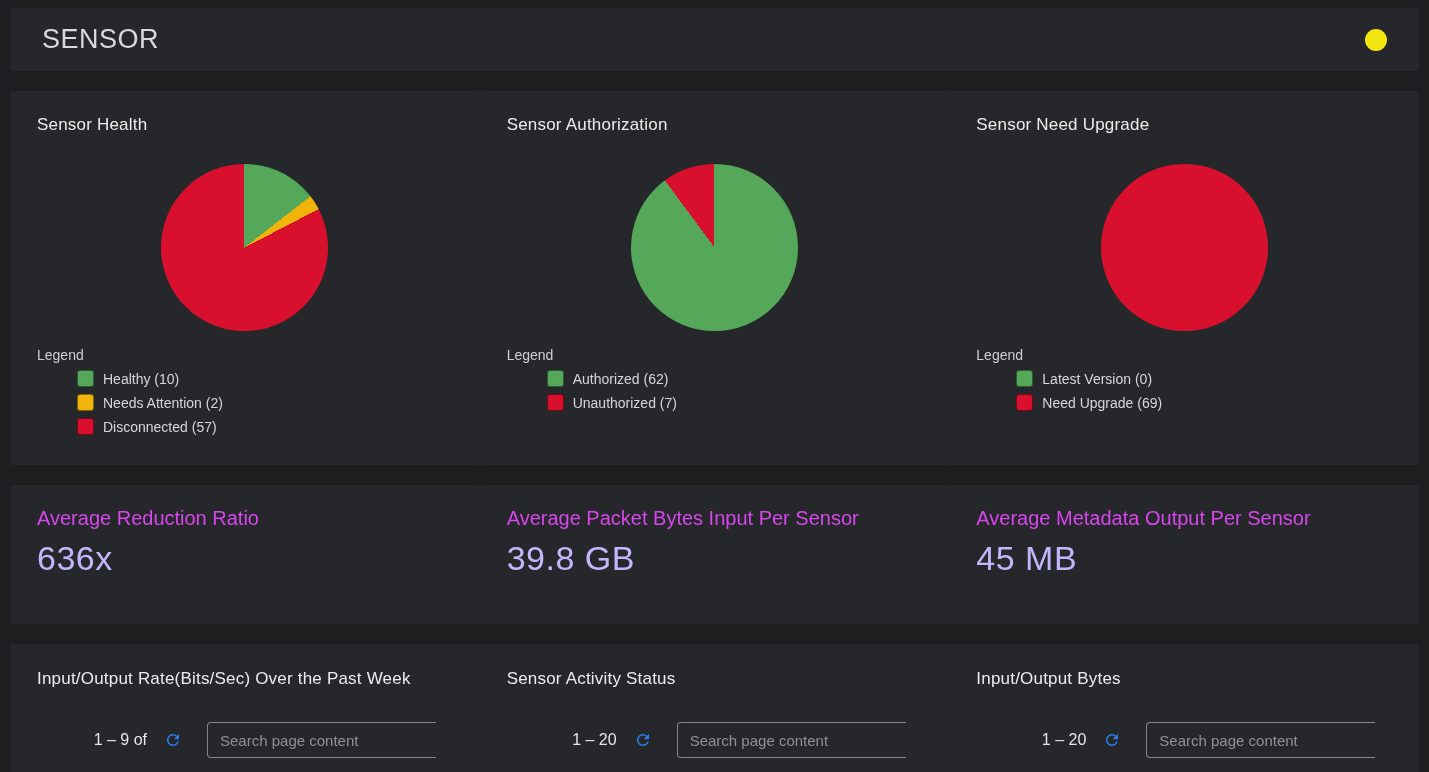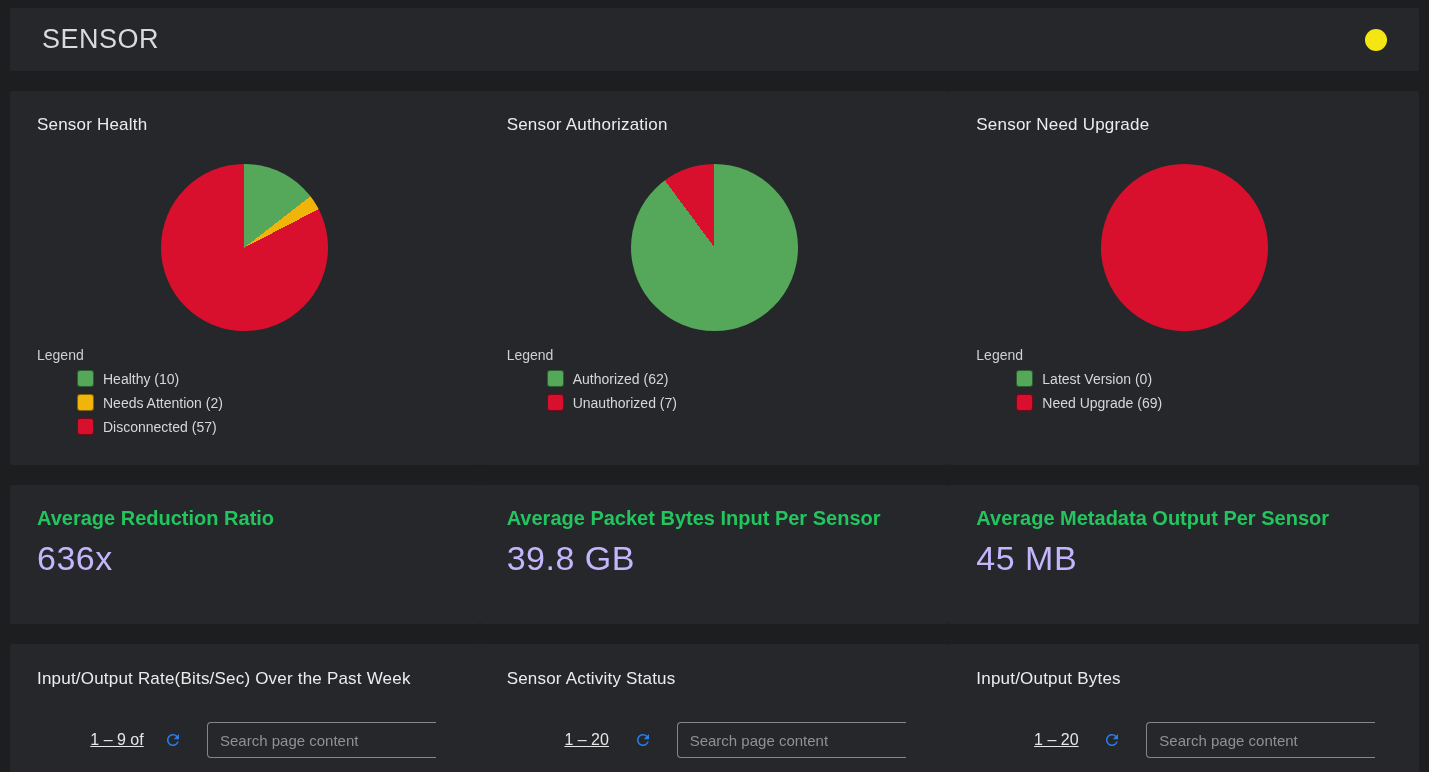--- a/index.html
+++ b/index.html
@@ -75,43 +75,42 @@
     width: 17px; height: 17px;
     border-radius: 3px;
     border: 1px solid rgba(0,0,0,0.45);
     margin-right: 9px;
     display: inline-block;
     flex: none;
   }
 
   
   .stat-card { height: 139px; padding: 22px 27px 0 27px; }
-  .stat-title { font-size: 20px; font-weight: 700; color: #22c55e; }
+  .stat-title { font-size: 20px; font-weight: 400; color: #d946ef; }
   .stat-value {
     margin-top: 9px;
     font-size: 34px;
     color: #c4b5fd;
     letter-spacing: 0.5px;
   }
 
   
   .table-card { height: 280px; padding: 25px 27px 0 27px; }
   .table-controls {
     margin-top: 33px;
     display: flex;
     align-items: center;
     padding-left: 50px;
   }
   .page-range {
     min-width: 60px;
-    text-align: center;
+    text-align: right;
     font-size: 16px;
     color: #e6e6e6;
     white-space: nowrap;
-    text-decoration: underline;
   }
   .refresh-btn {
     background: none;
     border: none;
     margin-left: 17px;
     padding: 0;
     width: 18px; height: 18px;
     color: #2b7de9;
     cursor: pointer;
     display: inline-flex;

